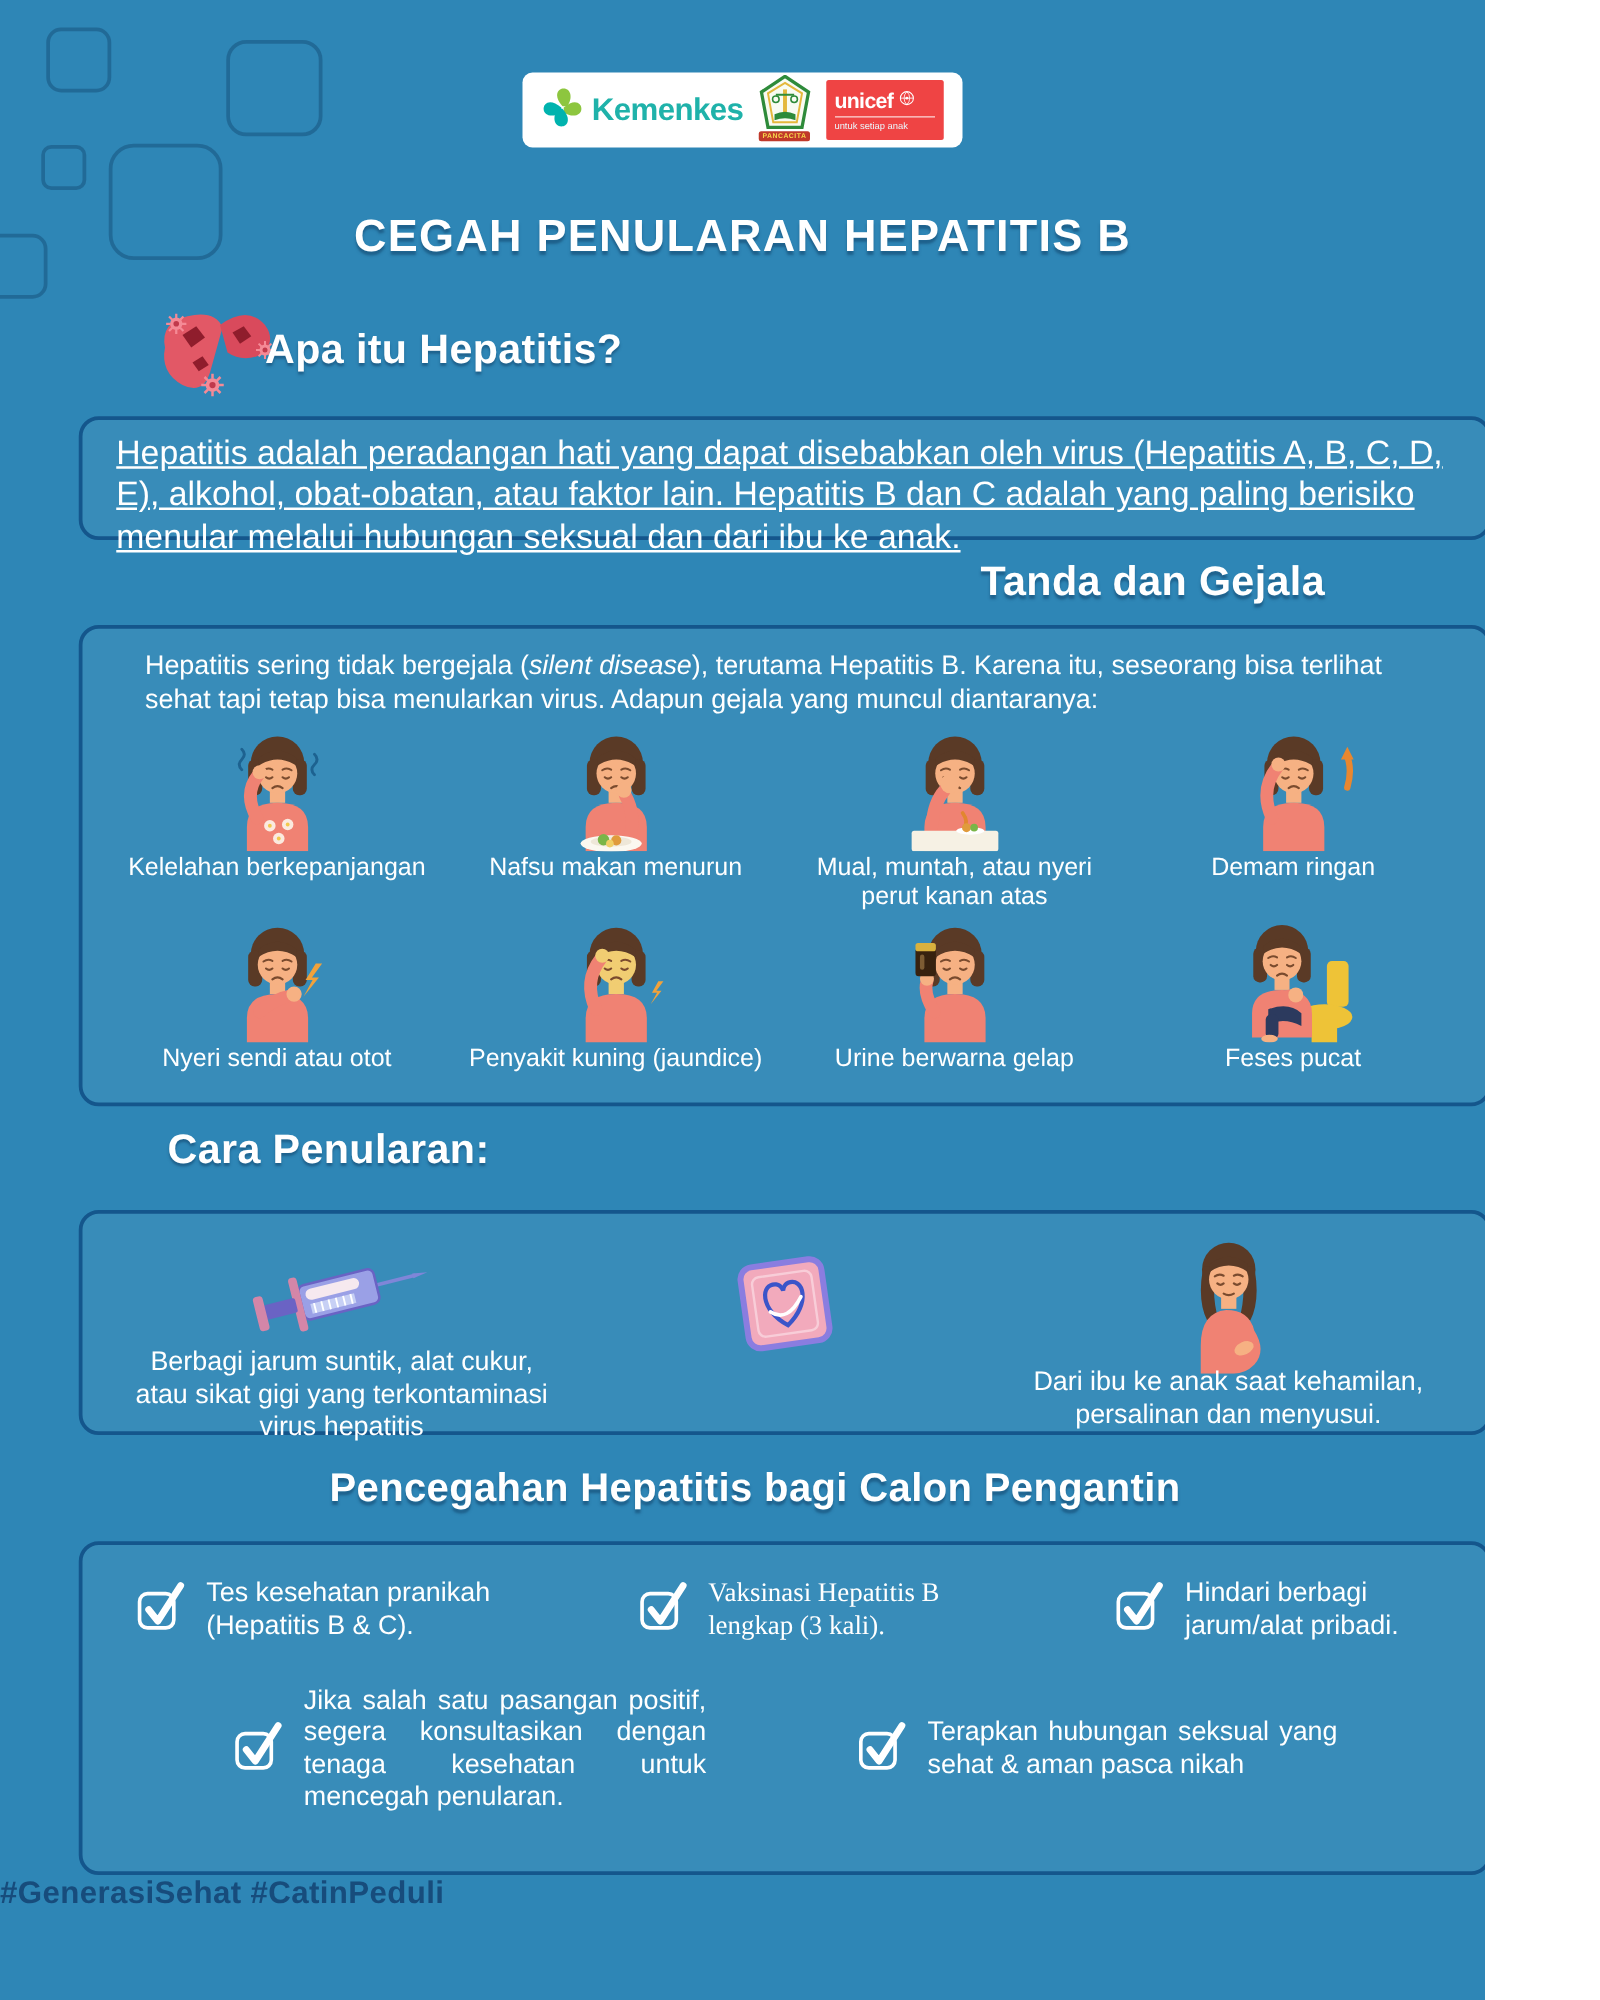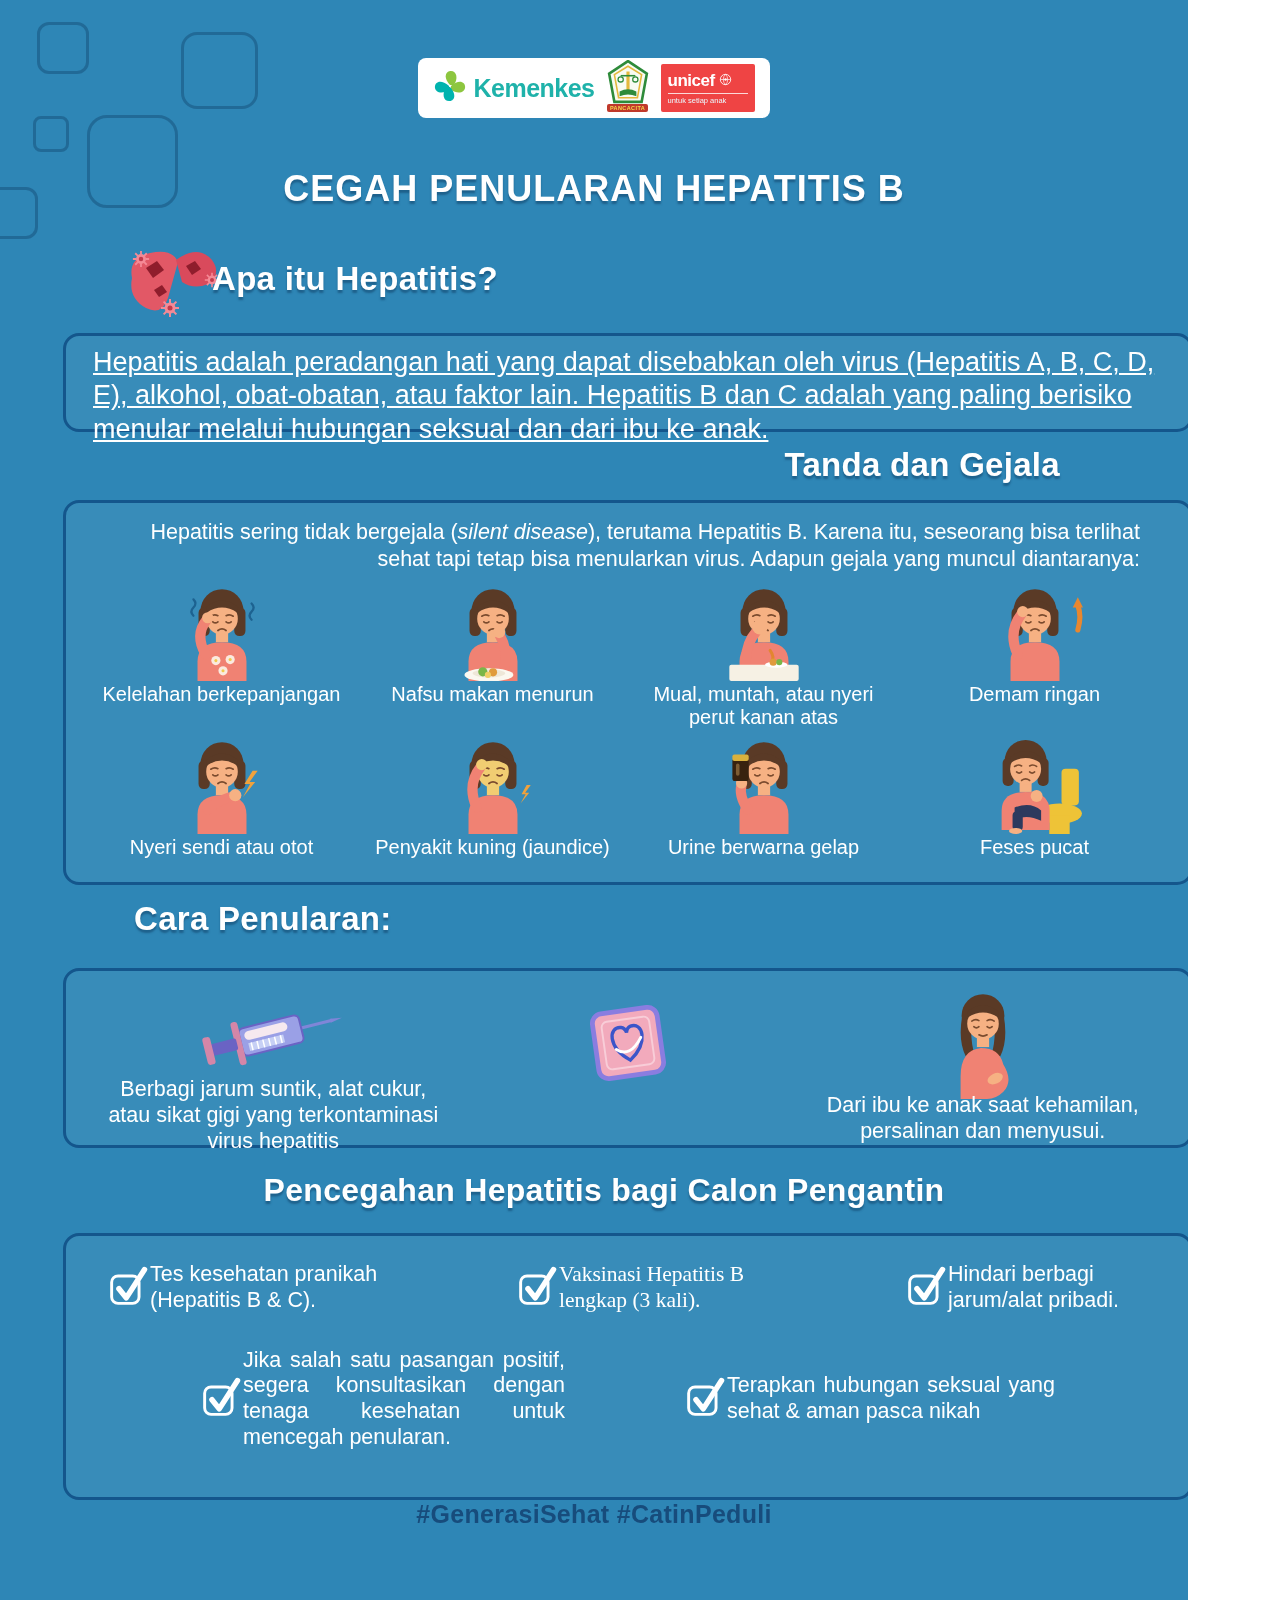--- a/index.html
+++ b/index.html
@@ -46,40 +46,40 @@
   .pencegahan-heading{position:absolute;left:80px;right:60px;top:1172px;text-align:center;font-size:32px;margin:0;}
   
   .panel{
     position:absolute;left:63px;width:1130px;box-sizing:border-box;
     background:rgba(255,255,255,.05);
     border:3px solid #14568c;border-radius:16px;
   }
   .panel-about{top:333px;height:99px;padding:10px 27px;}
   .panel-about p{margin:0;font-size:27px;line-height:1.24;text-decoration:underline;}
   .panel-symptoms{top:500px;height:385px;padding:16px 20px 0;}
-  .sym-intro{margin:0 30px;text-align:right;font-size:21.5px;line-height:1.26;}
+  .sym-intro{margin:0 30px;text-align:left;font-size:21.5px;line-height:1.26;}
   .sym-grid{display:grid;grid-template-columns:repeat(4,1fr);margin-top:6px;row-gap:4px;}
   .sym-cell{display:flex;flex-direction:column;align-items:center;}
   .sym-fig{height:102px;display:flex;align-items:flex-end;justify-content:center;}
   .sym-fig svg{height:102px;width:132px;}
   .sym-cap{margin:2px 0 0;text-align:center;font-size:20px;line-height:1.12;max-width:250px;}
   .panel-transmission{top:968px;height:180px;display:flex;padding:24px 30px 0;}
   .trans-col{flex:1;display:flex;flex-direction:column;align-items:center;}
   .trans-icon{height:96px;display:flex;align-items:center;justify-content:center;}
   .trans-cap{margin:2px 0 0;text-align:center;font-size:21.5px;line-height:1.2;max-width:340px;}
   .panel-prevention{top:1233px;height:267px;padding:26px 42px 0;}
   .prev-row1{display:flex;justify-content:space-between;}
   .prev-row2{display:flex;justify-content:center;gap:120px;margin-top:34px;}
-  .prev-item{display:flex;align-items:center;}
+  .prev-item{display:flex;align-items:center;gap:15px;}
   .prev-item svg{width:42px;height:42px;flex:none;}
   .prev-text{margin:0;font-size:21.5px;line-height:1.2;}
   .w260{width:252px;} .w240{width:232px;font-family:Liberation Serif, serif;} .w215{width:200px;}
   .prev-just{text-align:justify;}
   .w330{width:322px;} .w335{width:328px;}
-  .hashtags{position:absolute;left:0;right:0;top:1500px;text-align:center;
+  .hashtags{position:absolute;left:0;right:0;top:1500px;
     font-size:25px;font-weight:bold;color:#174c7c;letter-spacing:.3px;}
 </style>
 </head>
 <body>
 
 <div class="page">
 
   <div class="deco" style="left:37px;top:22px;width:46px;height:46px;"></div>
   <div class="deco" style="left:181px;top:32px;width:71px;height:71px;border-radius:16px;"></div>
   <div class="deco" style="left:33px;top:116px;width:30px;height:30px;border-radius:8px;"></div>

